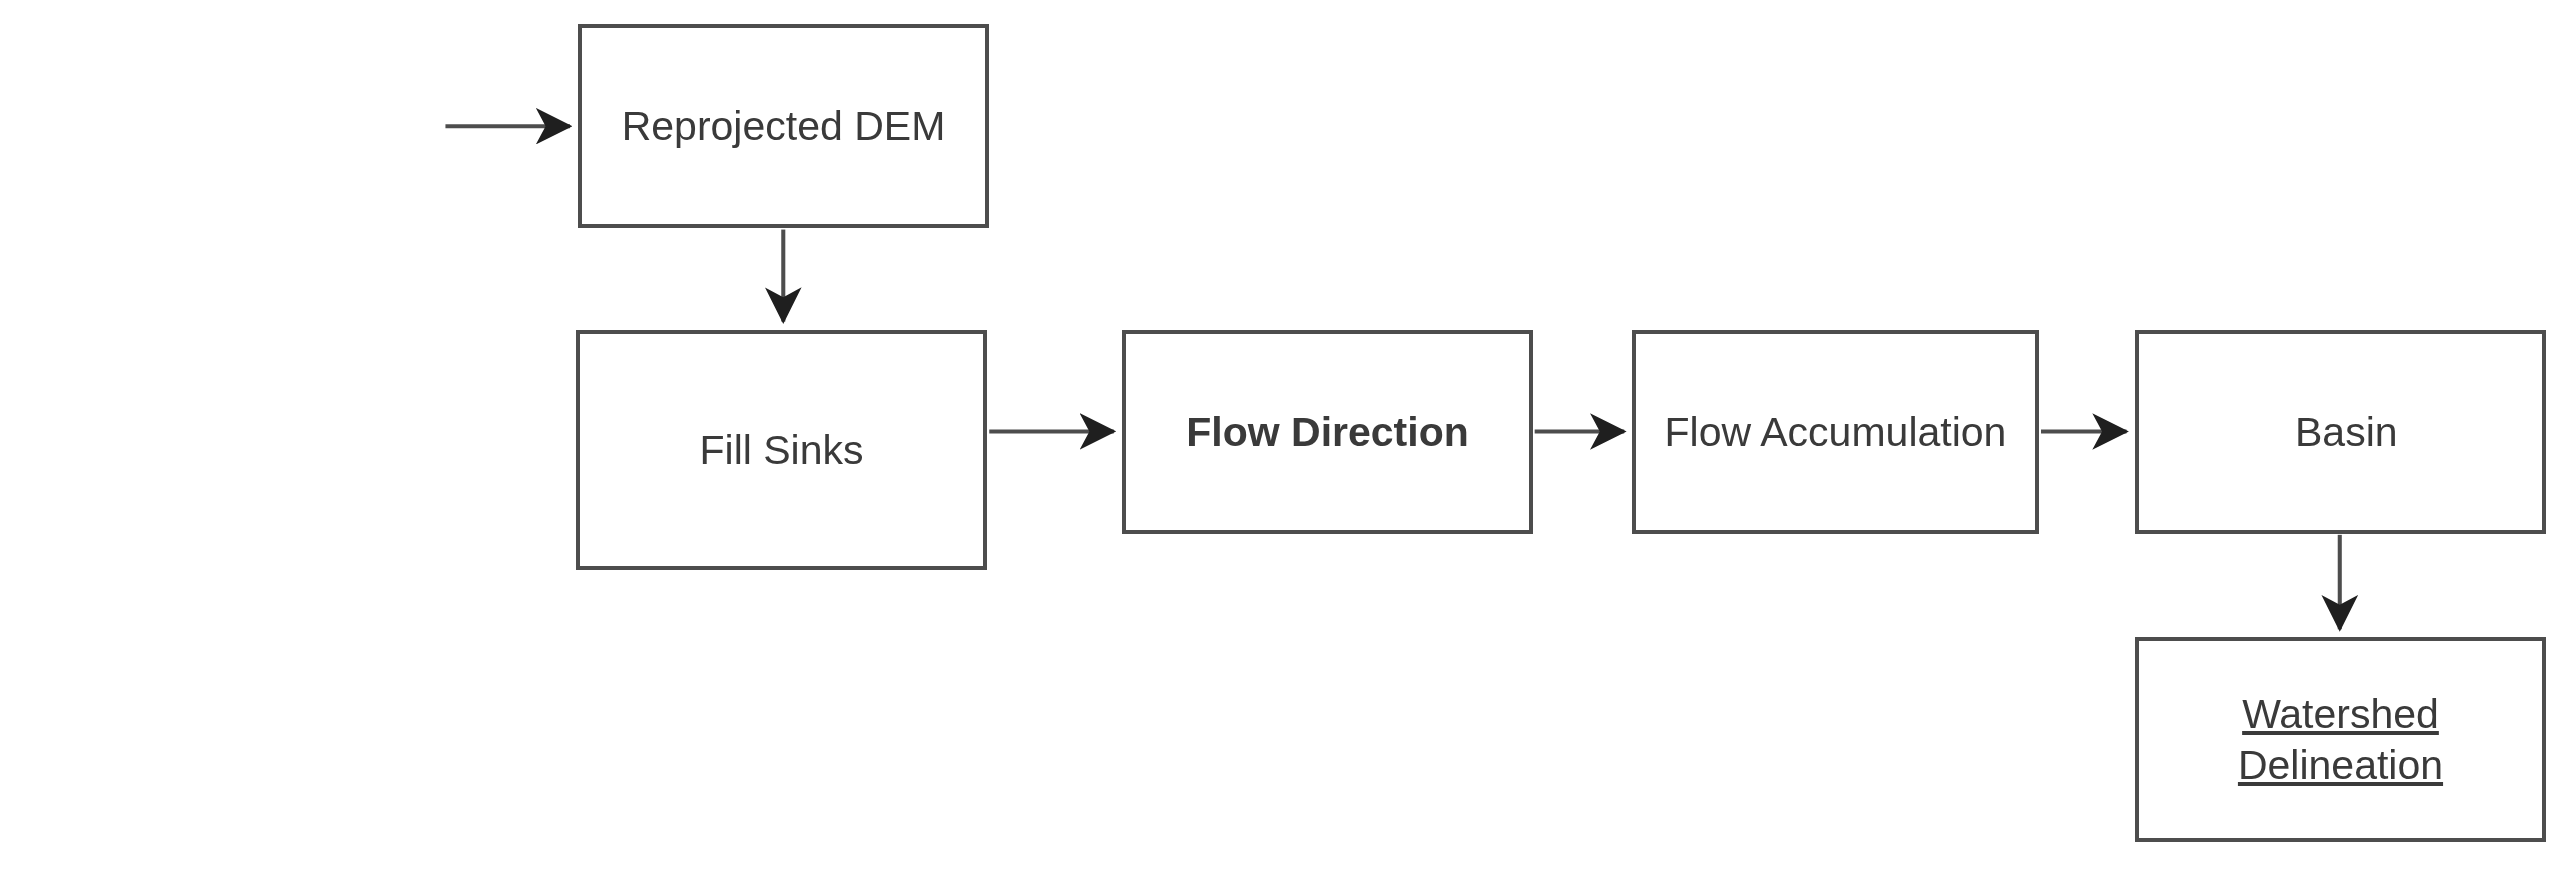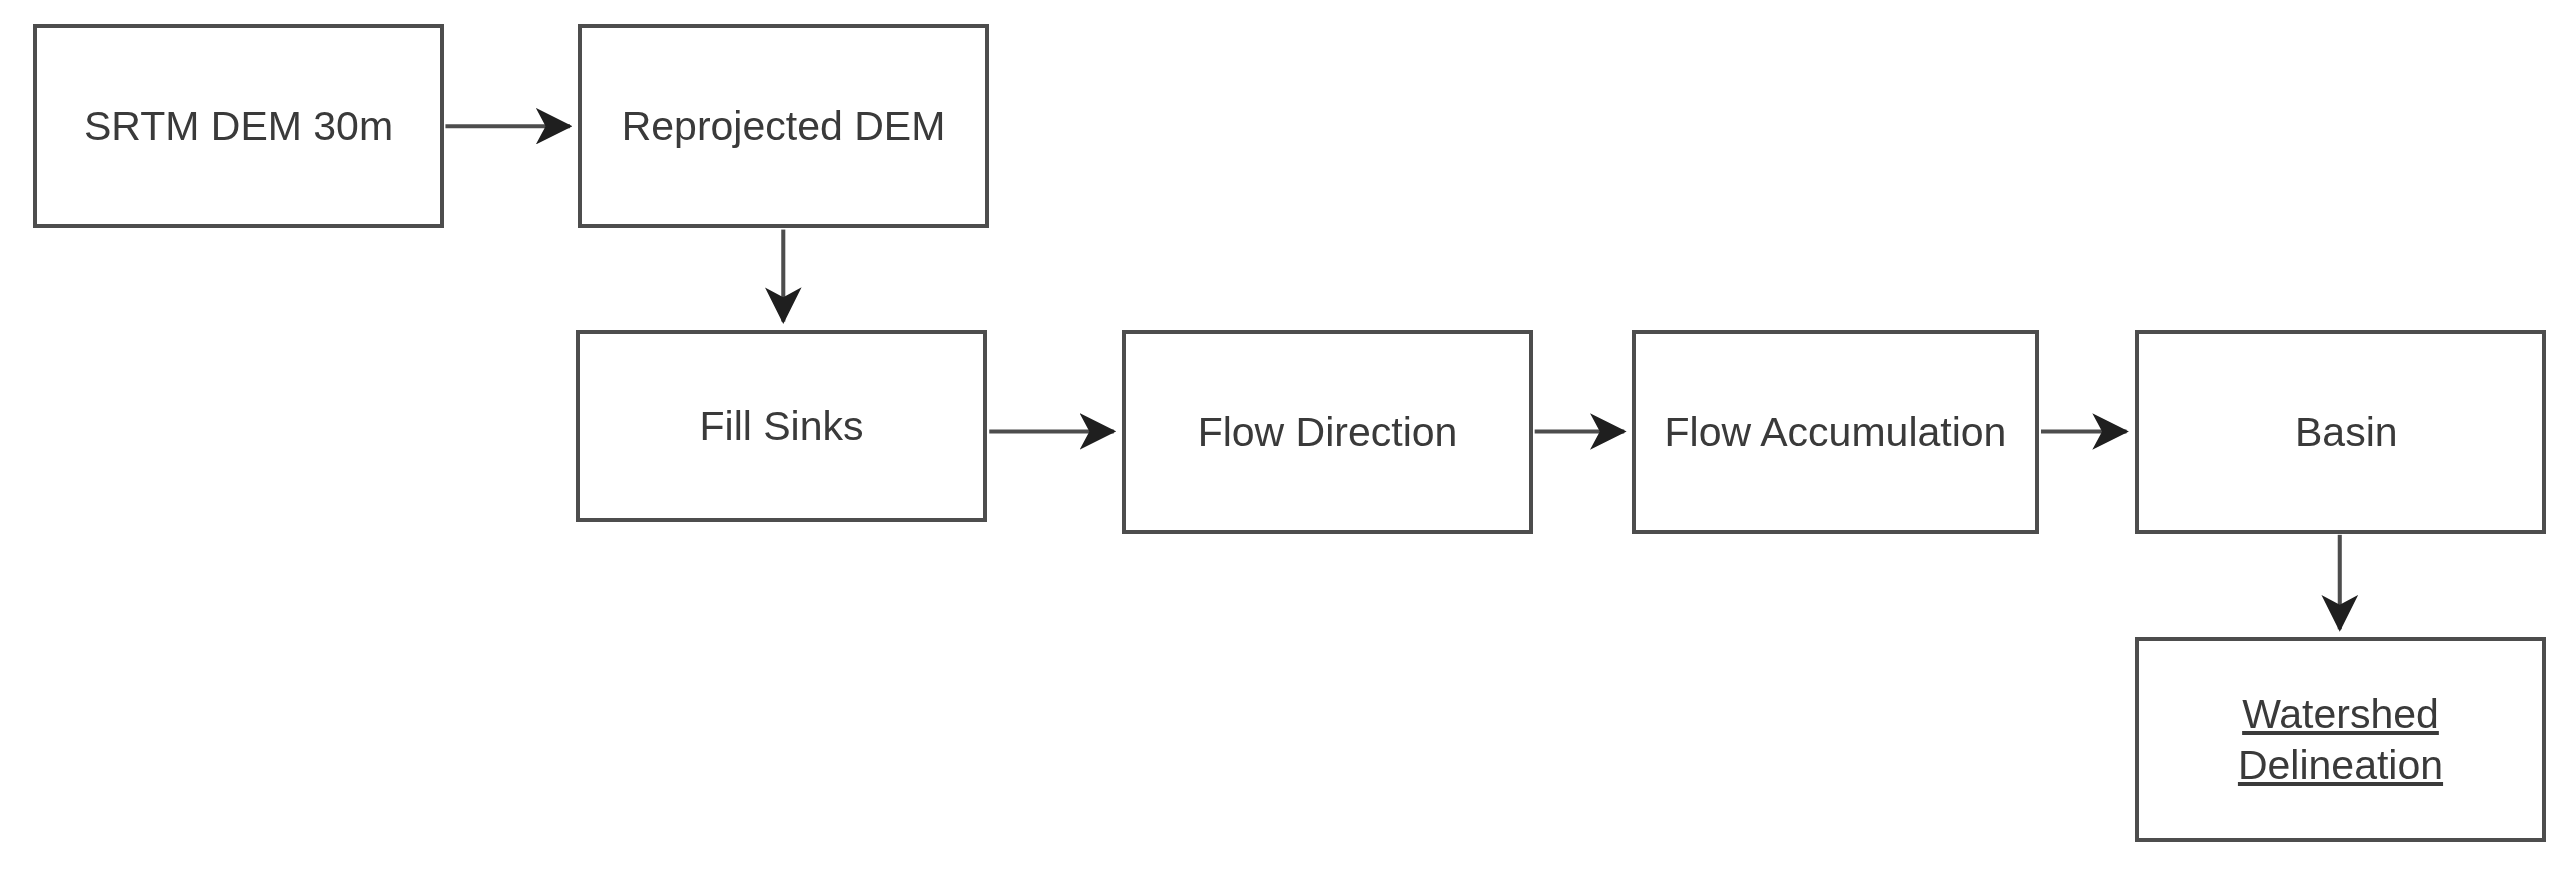--- a/index.html
+++ b/index.html
@@ -25,22 +25,22 @@
     justify-content: center;
     text-align: center;
     font-size: 41px;
     line-height: 1.24;
     color: #3a3a3a;
     padding: 0 11.4px;
   }
   
   #node-srtm          { left: 33px;   top: 24.4px;  width: 411px; height: 204px; }
   #node-reprojected   { left: 578px;  top: 24.4px;  width: 411px; height: 204px; }
-  #node-fill-sinks    { left: 576px;  top: 330px; width: 411px; height: 192px; }
-  #node-flow-dir      { left: 1122px; top: 330px; width: 411px; height: 204px; }
+  #node-fill-sinks    { left: 576px;  top: 330px; width: 411px; height: 240px; }
+  #node-flow-dir      { left: 1122px; top: 330px; width: 411px; height: 204px; font-weight: bold; }
   #node-flow-acc      { left: 1632px; top: 330px; width: 407px; height: 204px; }
   #node-basin         { left: 2135px; top: 330px; width: 411px; height: 204px; padding-left: 23px; }
   #node-watershed     { left: 2135px; top: 637px; width: 411px; height: 205px; text-decoration: underline; }
   #node-watershed .label-wrap { max-width: 261px; }
   #edges-svg {
     position: absolute;
     left: 0;
     top: 0;
     width: 2576px;
     height: 880px;
@@ -63,23 +63,20 @@
       </marker>
     </defs>
     <line x1="547" y1="155" x2="700" y2="155" marker-end="url(#arrowhead)"></line>
     <line x1="962" y1="282" x2="962" y2="395" marker-end="url(#arrowhead)"></line>
     <line x1="1215" y1="530" x2="1368" y2="530" marker-end="url(#arrowhead)"></line>
     <line x1="1885" y1="530" x2="1995" y2="530" marker-end="url(#arrowhead)"></line>
     <line x1="2507" y1="530" x2="2612" y2="530" marker-end="url(#arrowhead)"></line>
     <line x1="2874" y1="657" x2="2874" y2="773" marker-end="url(#arrowhead)"></line>
   </svg>
 
-  <div class="node" id="node-srtm">
-    <span class="label-wrap">SRTM DEM 30m</span>
-  </div>
 
   <div class="node" id="node-reprojected">
     <span class="label-wrap">Reprojected DEM</span>
   </div>
 
   <div class="node" id="node-fill-sinks">
     <span class="label-wrap">Fill Sinks</span>
   </div>
 
   <div class="node" id="node-flow-dir">

